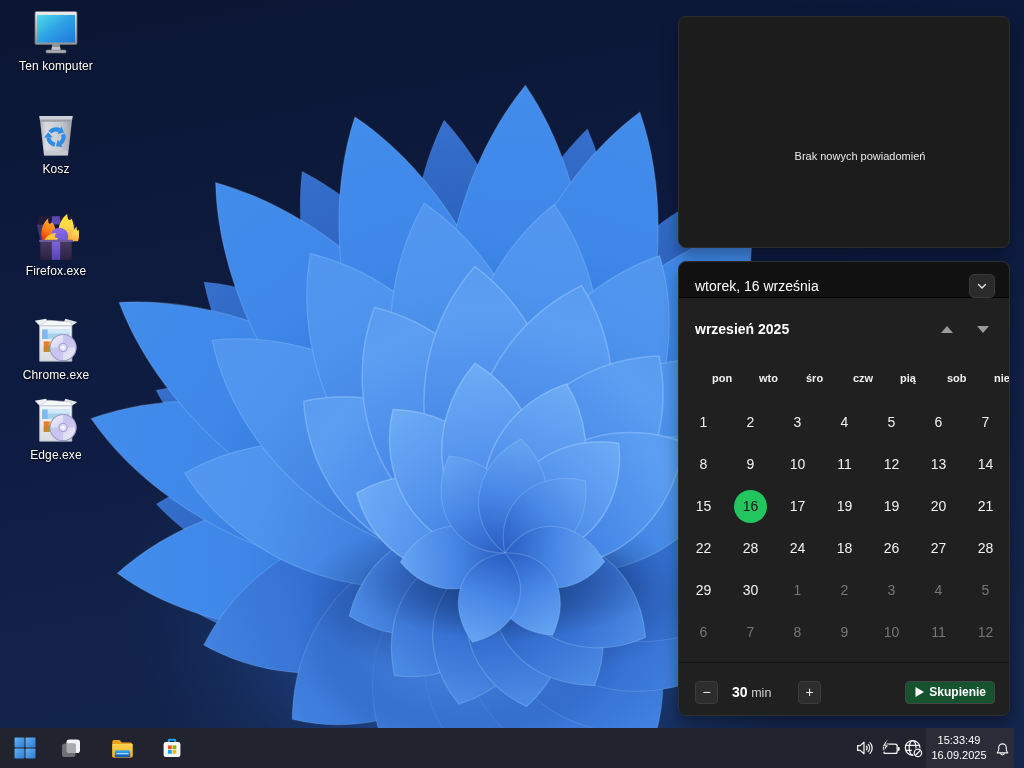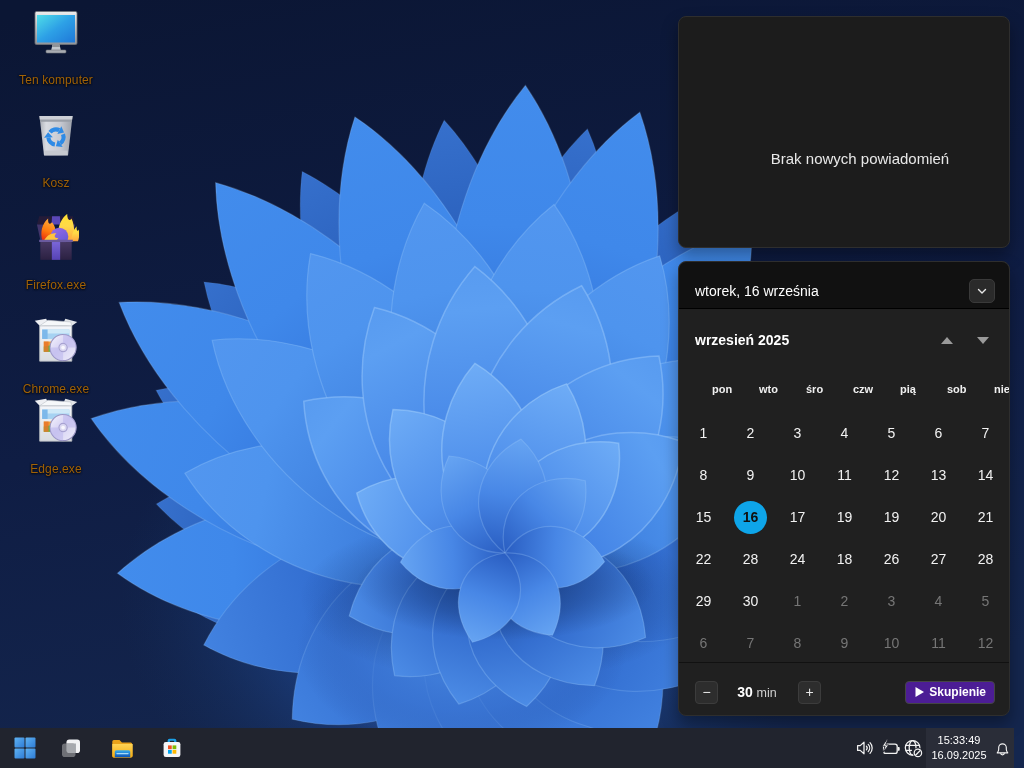--- a/index.html
+++ b/index.html
@@ -1,50 +1,50 @@
 <!DOCTYPE html>
 <html><head><meta charset="utf-8"><style>
 * { margin:0; padding:0; box-sizing:border-box; }
 html,body { width:1024px; height:768px; overflow:hidden; background:#0a132f;
   font-family:"Liberation Sans",sans-serif; -webkit-font-smoothing:antialiased; }
 #desktop { position:relative; width:1024px; height:768px; }
 
 .dicon { position:absolute; left:10px; width:92px; text-align:center; }
 .dimg { height:48px; display:flex; align-items:flex-end; justify-content:center; }
-.dlbl { margin-top:18px; font-size:12px; color:#a16207; text-shadow:0 1px 2px rgba(0,0,0,0.85), 0 0 2px rgba(0,0,0,0.6); letter-spacing:0.1px; }
+.dlbl { margin-top:4px; font-size:12px; color:#ffffff; text-shadow:0 1px 2px rgba(0,0,0,0.85), 0 0 2px rgba(0,0,0,0.6); letter-spacing:0.1px; }
 
 .panel { position:absolute; left:678px; width:332px; background:#1e1e1e; border:1px solid #2e2e2e; border-radius:8px; box-shadow:0 8px 16px rgba(0,0,0,0.35); }
 #notif { top:16px; height:232px; background:#1c1c1c; }
 #notif .hd { display:flex; align-items:center; justify-content:space-between; padding:13px 15px 0 16px; }
 #notif .hd .t { font-size:15px; color:#fff; }
 .iconbtn { width:24px; height:22px; border-radius:5px; background:#2d2d2d; display:flex; align-items:center; justify-content:center; margin-top:3px; }
-#notif .empty { position:absolute; left:0; right:0; top:133px; text-align:center; font-size:15px; color:#e8e8e8;padding-left:32px; }
+#notif .empty { position:absolute; left:0; right:0; top:133px; text-align:center; font-size:11px; color:#e8e8e8;padding-left:32px; }
 
 #cal { top:261px; height:455px; background:#202020; overflow:hidden; }
-#cal .dhead { height:47px; background:#111111; border-bottom:1px solid #000; display:flex; align-items:center; justify-content:space-between; padding:12px 14px 0 16px; border-radius:8px 8px 0 0; }
+#cal .dhead { height:36px; background:#111111; border-bottom:1px solid #000; display:flex; align-items:center; justify-content:space-between; padding:12px 14px 0 16px; border-radius:8px 8px 0 0; }
 #cal .dhead .t { font-size:14px; color:#fff; }
 .chevbtn { width:26px; height:24px; border-radius:5px; background:#2a2a2a; border:1px solid #3a3a3a; display:flex; align-items:center; justify-content:center; }
 #cal .mrow { display:flex; align-items:center; justify-content:space-between; padding:23px 16px 0 16px;gap:12px; }
 #cal .mrow .m { font-size:14px; font-weight:bold; color:#fff; }
 #cal .mrow .arr { display:flex; gap:24px; padding-right:4px; }
 .tri { width:0; height:0; border-left:6px solid transparent; border-right:6px solid transparent; }
 .tri.up { border-bottom:7px solid #9a9a9a; }
 .tri.dn { border-top:7px solid #9a9a9a; }
 #cal .wdrow { display:grid; grid-template-columns:repeat(7,47px); margin:35px 0 0 1px; }
 .wd { text-align:center; font-size:11px; font-weight:bold; color:#f0f0f0;margin-left:32px; }
 #cal .grid { display:grid; grid-template-columns:repeat(7,47px); grid-auto-rows:42px; margin:17px 0 0 1px; }
 .dc { display:flex; align-items:center; justify-content:center; font-size:14px; color:#f2f2f2; }
 .dc.dim { color:#767676; }
-.today { width:33px; height:33px; border-radius:50%; background:#0ea5e9; color:#111; display:flex; align-items:center; justify-content:center; font-size:14px;font-weight:bold; }
+.today { width:33px; height:33px; border-radius:50%; background:#22c55e; color:#111; display:flex; align-items:center; justify-content:center; font-size:14px; }
 #cal .foot { position:absolute; left:0; right:0; bottom:0; height:53px; border-top:1px solid #111; display:flex; align-items:center; padding:6px 14px 0 16px; }
 .sqbtn { width:23px; height:23px; border-radius:4px; background:#2d2d2d; border:1px solid #3c3c3c; color:#e8e8e8; display:flex; align-items:center; justify-content:center; font-size:14px; }
-#cal .minlab { margin:0 16px 0 14px; font-size:13px; color:#fff; width:50px; text-align:center; }
+#cal .minlab { margin:0 16px 0 14px; font-size:13px; color:#fff; width:50px; }
 #cal .minlab b { font-size:14px; }
 #cal .minlab span { color:#cfcfcf; font-size:12.5px; }
-.focusbtn { margin-left:auto; height:23px; padding:0 8px; border-radius:4px; background:#4c1d95; border:1px solid #454545; color:#fff; font-size:12px; font-weight:bold; display:flex; align-items:center; gap:4px; }
+.focusbtn { margin-left:auto; height:23px; padding:0 8px; border-radius:4px; background:#14532d; border:1px solid #454545; color:#fff; font-size:12px; font-weight:bold; display:flex; align-items:center; gap:4px; }
 
 #taskbar { position:absolute; left:0; top:728px; width:942px; height:40px; background:#21242e; display:flex; align-items:center; }
 #taskbar .apps { display:flex; align-items:center; height:40px; }
 .tbtn { width:46px; height:40px; display:flex; align-items:center; justify-content:center; }
 #taskbar .ic { position:absolute; top:0; height:40px; display:flex; align-items:center; justify-content:center; }
 #spk { left:854px; width:22px; }
 #bat { left:877px; width:26px; }
 #glb { left:902px; width:23px; }
 #clockbtn { position:absolute; left:926px; top:0; width:88px; height:40px; background:#2a2d38; }
 #clockbtn .tt { position:absolute; left:0; width:66px; top:50%; transform:translateY(-50%); text-align:center; line-height:1.4; }

